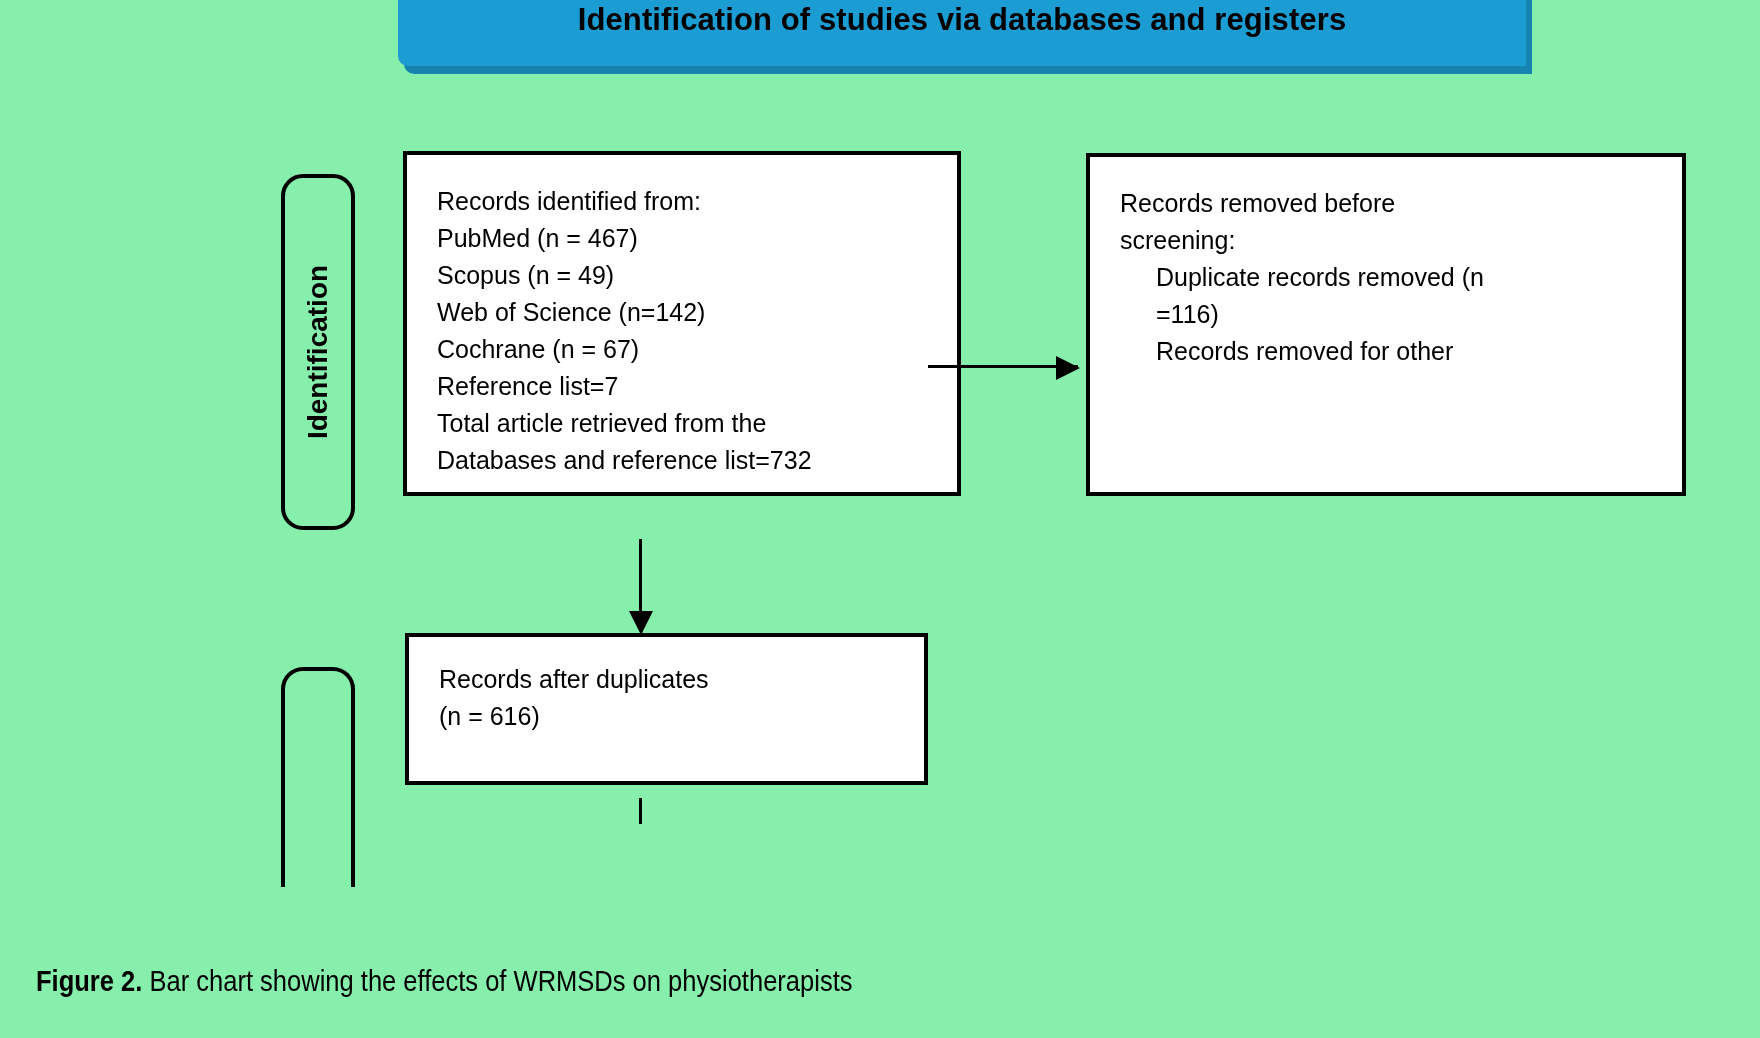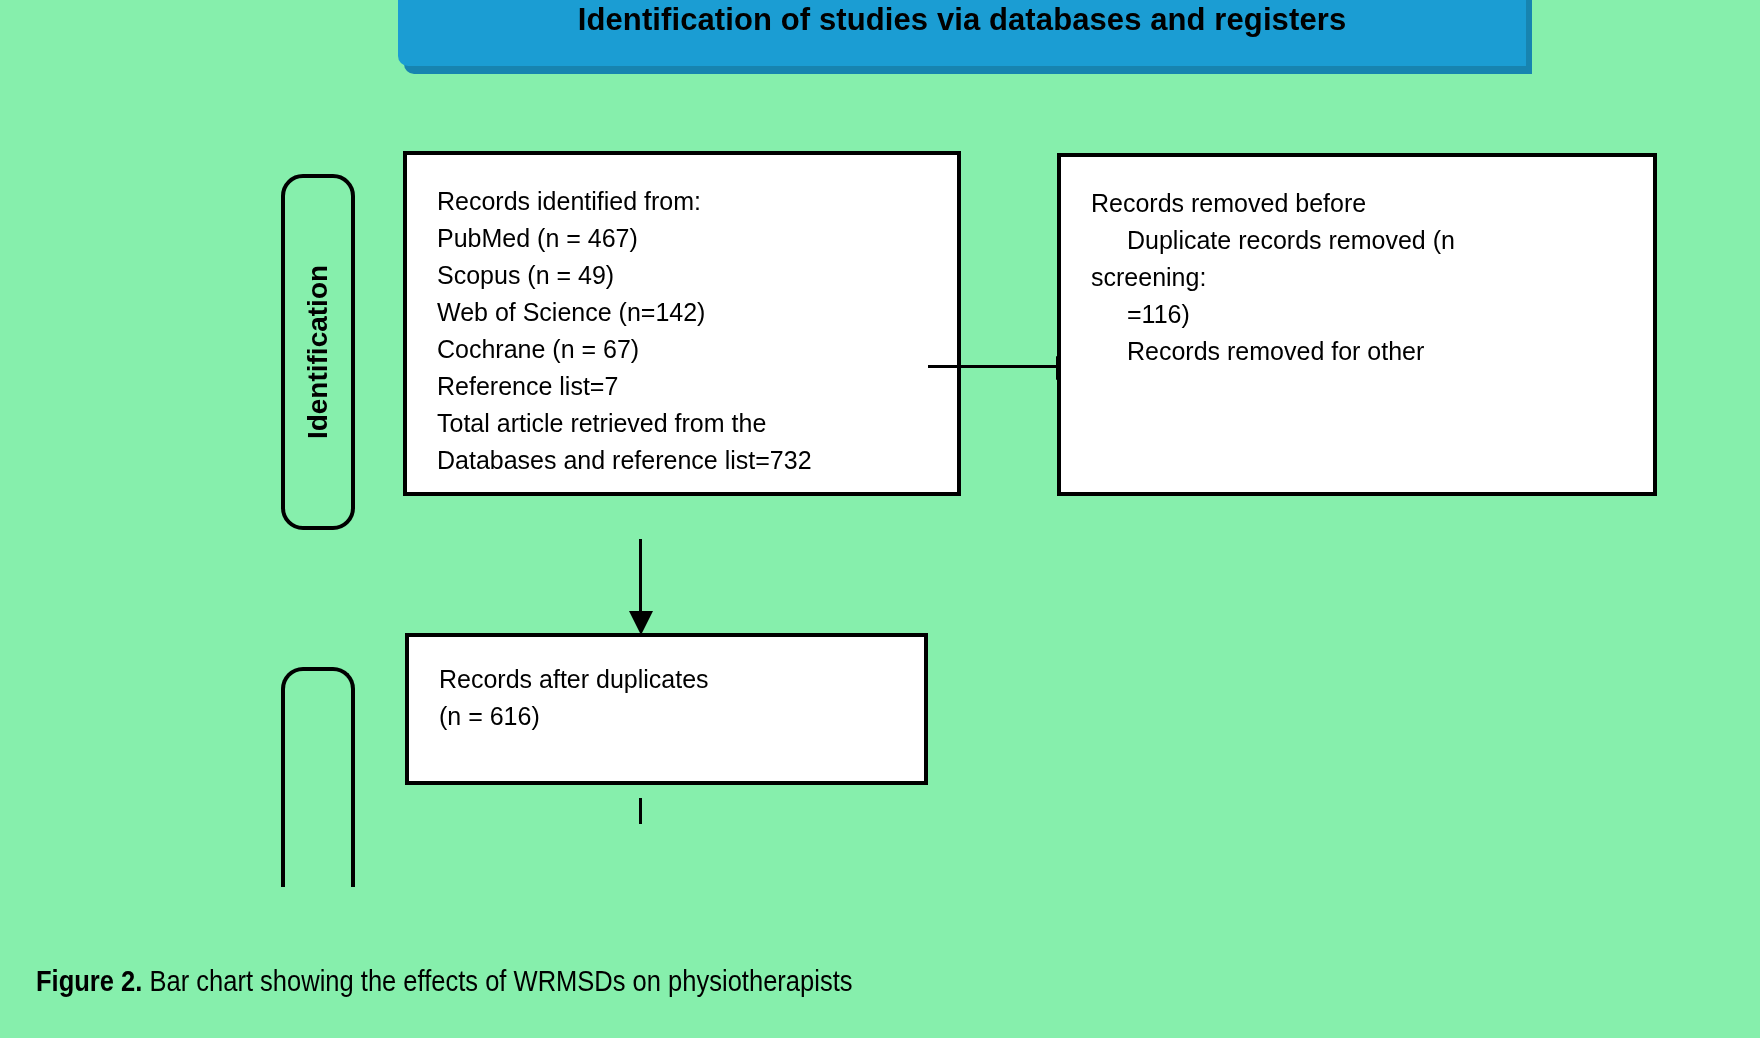--- a/index.html
+++ b/index.html
@@ -113,21 +113,21 @@
   .flow-box .line.indent { padding-left: 36px; }
 
   #box-identified {
     left: 403px;
     top: 151px;
     width: 558px;
     height: 345px;
     padding-top: 28px;
   }
   #box-removed {
-    left: 1057px;
+    left: 1086px;
     top: 153px;
     width: 600px;
     height: 343px;
     padding-top: 28px;
   }
   #box-after-dupes {
     left: 405px;
     top: 633px;
     width: 523px;
     height: 152px;
@@ -230,22 +230,22 @@
     <div class="line">Cochrane (n = 67)</div>
     <div class="line">Reference list=7</div>
     <div class="line">Total article retrieved from the</div>
     <div class="line">Databases and reference list=732</div>
   </div>
 
   <div class="arrow-h" id="arrow-id-to-removed"></div>
 
   <div class="flow-box" id="box-removed">
     <div class="line">Records removed before</div>
+    <div class="line">screening:</div>
     <div class="line indent">Duplicate records removed (n</div>
-    <div class="line">screening:</div>
     <div class="line indent">=116)</div>
     <div class="line indent">Records removed for other</div>
   </div>
 
   <div class="arrow-v" id="arrow-id-down"></div>
 
   <div class="flow-box" id="box-after-dupes">
     <div class="line">Records after duplicates</div>
     <div class="line">(n = 616)</div>
   </div>

